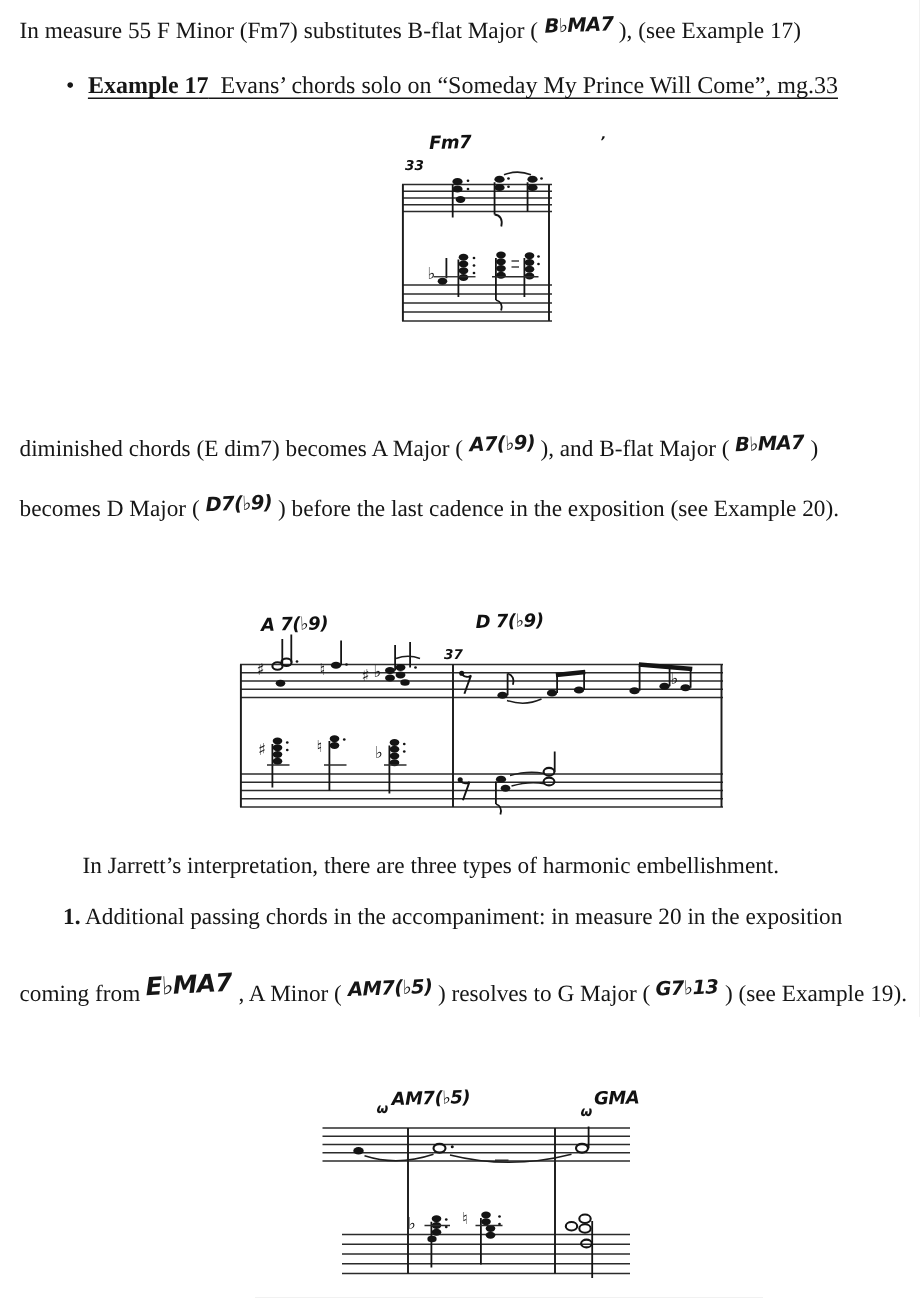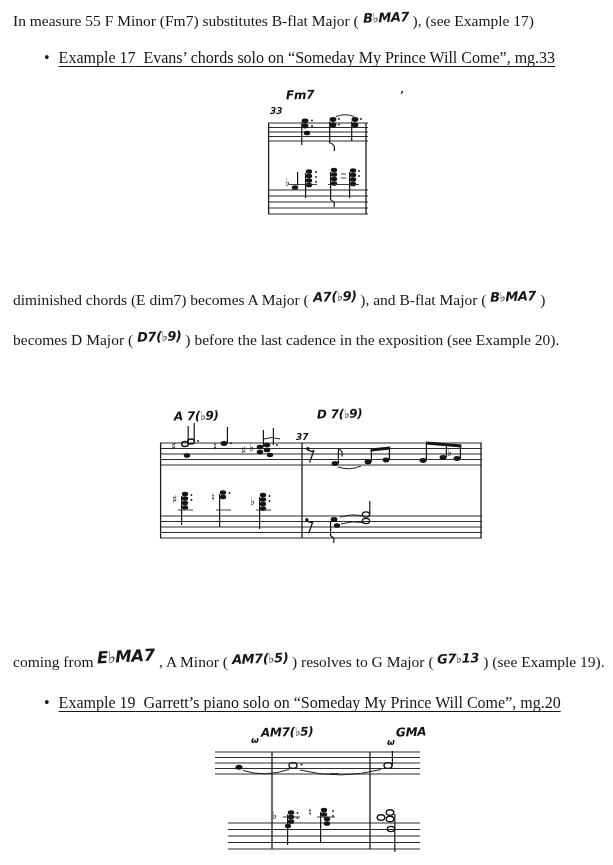--- a/index.html
+++ b/index.html
@@ -5,21 +5,21 @@
   html,body { margin:0; padding:0; background:#e8e8e8; }
   .page {
     position:relative; width:613px; height:865px; margin:0 auto;
     background:#ffffff; color:#161616; overflow:hidden;
     font-family:"Liberation Serif", serif;
   }
   .line { position:absolute; white-space:pre; font-size:15.5px; line-height:20px; }
   .heading { font-size:16px; }
   .blt { display:inline-block; margin-right:9px; }
   .hline { text-decoration:underline; text-underline-offset:3px; }
-  .hlabel { font-weight:normal; }
+  .hlabel { font-weight:bold; }
   
   .chord {
     display:inline-block; font-family:"DejaVu Sans", sans-serif;
     font-weight:bold; font-style:italic; font-size:13px; letter-spacing:-0.4px;
     transform:translateY(-4px) rotate(-2deg);
   }
   .chord-big { font-size:16.5px; transform:translateY(-5px) rotate(-3deg); }
   
   .fig { position:absolute; }
   .fig svg { position:absolute; left:0; top:0; }
@@ -237,23 +237,24 @@
         <ellipse class="no" cx="209" cy="111.5" rx="3.6" ry="2.6"></ellipse>
         <ellipse class="no" cx="209" cy="118" rx="3.6" ry="2.6"></ellipse>
         <line class="stem" x1="212.8" y1="111.5" x2="212.8" y2="98"></line>
       </g>
     </svg>
     <span class="figlabel" style="left:17px; top:6px">A 7(♭9)</span>
     <span class="figlabel" style="left:160px; top:4px">D 7(♭9)</span>
     <span class="figsmall" style="left:139px; top:29px">37</span>
   </div>
 
+  <div class="line" style="left:55px; top:568px"><span>In Jarrett’s interpretation, there are three types of harmonic embellishment.</span></div>
+  <div class="line" style="left:42px; top:602px"><span class="hlabel">1.</span><span> Additional passing chords in the accompaniment: in measure 20 in the exposition</span></div>
   <div class="line" style="left:13px; top:652px"><span>coming from </span><span class="chord chord-big">E♭MA7</span><span> , A Minor ( </span><span class="chord">AM7(♭5)</span><span> ) resolves to G Major ( </span><span class="chord">G7♭13</span><span> ) (see Example 19).</span></div>
 
-  <div class="line heading" style="left:44px; top:693px"><span class="blt">•</span><span class="hline"><span class="hlabel">Example 19</span><span>  Garrett’s piano solo on “Someday My Prince Will Come”, mg.20</span></span></div>
 
   <div class="fig" style="left:205px; top:725px; width:260px; height:140px">
     <svg width="260" height="140" viewBox="0 0 260 140">
       <g>
         <line class="sl" x1="10" y1="27" x2="215" y2="27"></line>
         <line class="sl" x1="10" y1="32.5" x2="215" y2="32.5"></line>
         <line class="sl" x1="10" y1="38" x2="215" y2="38"></line>
         <line class="sl" x1="10" y1="43.5" x2="215" y2="43.5"></line>
         <line class="sl" x1="10" y1="49" x2="215" y2="49"></line>
       </g>

